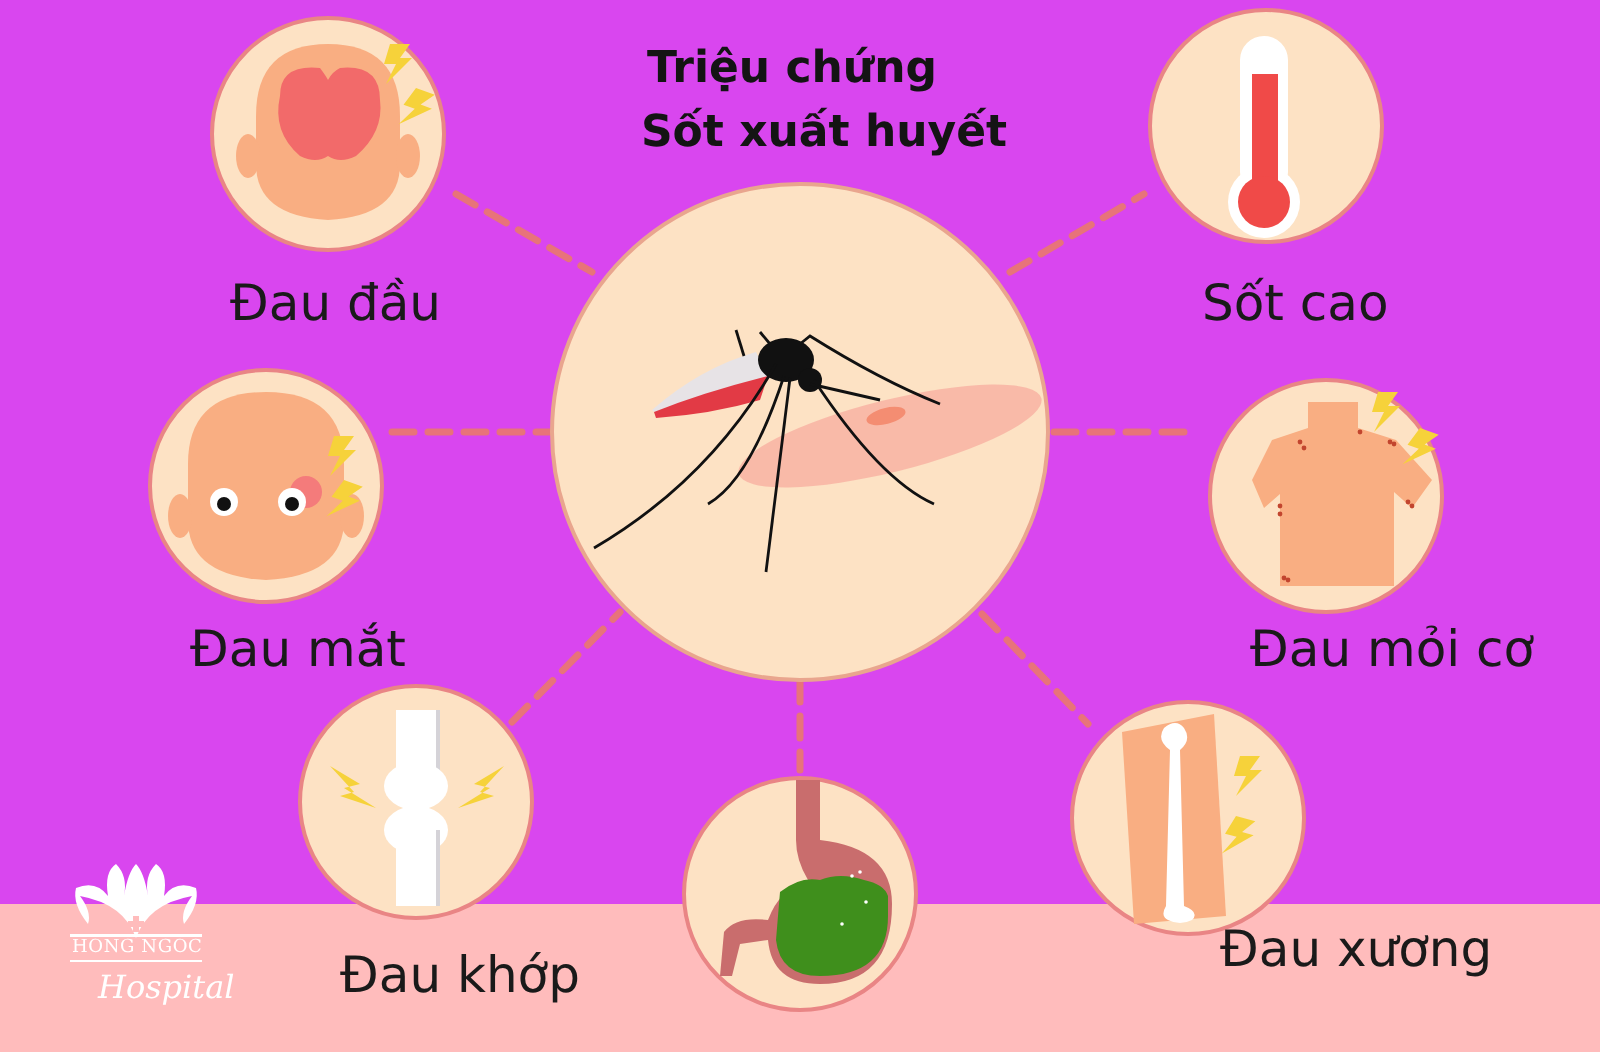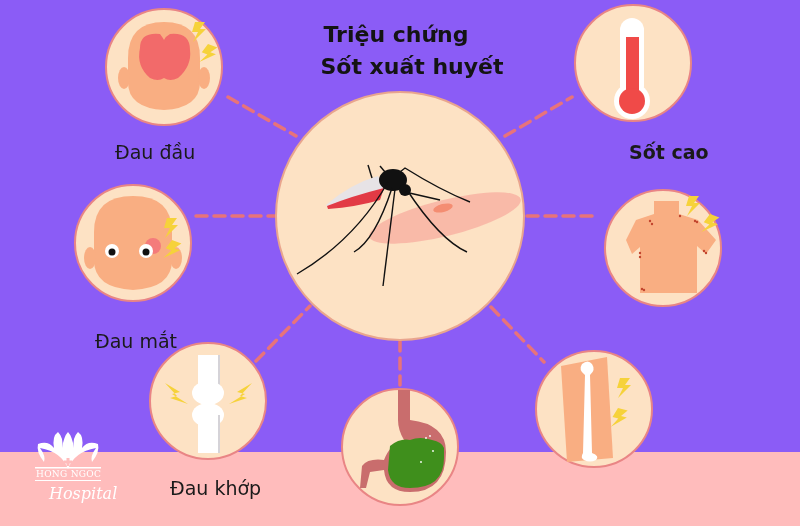--- a/index.html
+++ b/index.html
@@ -1,22 +1,22 @@
 <!DOCTYPE html>
 <html><head>
   <meta charset="utf-8">
   <style>
     html, body { margin: 0; padding: 0; }
     body { width: 800px; height: 526px; overflow: hidden; background: #ffbcbc; font-family: "DejaVu Sans", sans-serif; }
-    .stage { position: relative; width: 800px; height: 452px; background: #8b5cf6; }
+    .stage { position: relative; width: 800px; height: 452px; background: #d946ef; }
     svg.art { position: absolute; left: 0; top: 0; }
     .title { position: absolute; left: 0; width: 100%; text-align: center; font-family: "DejaVu Sans", sans-serif; font-weight: bold; font-size: 22px; color: #141414; line-height: 30px; }
     .title.l1 { top: 20px; left: -4px; }
     .title.l2 { top: 52px; left: 12px; }
-    .label { position: absolute; font-family: "DejaVu Sans", sans-serif; font-size: 19px; color: #1a1a1a; white-space: nowrap; line-height: 22px; }
+    .label { position: absolute; font-family: "DejaVu Sans", sans-serif; font-size: 25px; color: #1a1a1a; white-space: nowrap; line-height: 22px; }
     .logo-text { position: absolute; font-family: "DejaVu Serif", serif; color: #ffffff; white-space: nowrap; }
   </style>
 </head>
 <body>
 
 <div class="stage">
 
   <svg class="art" width="800" height="526" viewBox="0 0 800 526">
     <defs>
       <g id="bolt">
@@ -166,19 +166,21 @@
       <rect x="35" y="480" width="66" height="1"></rect>
       <rect x="66.5" y="458" width="3" height="8" fill="#ffbcbc"></rect>
       <rect x="64" y="460.5" width="8" height="3" fill="#ffbcbc"></rect>
     </g>
   </svg>
 
   <div class="title l1">Triệu chứng</div>
   <div class="title l2">Sốt xuất huyết</div>
 
   <div class="label" style="left:115px; top:141px;">Đau đầu</div>
-  <div class="label" style="left:629px; top:141px;font-weight:bold;">Sốt cao</div>
-  <div class="label" style="left:95px;  top:314px;margin-top:16px;">Đau mắt</div>
+  <div class="label" style="left:601px; top:141px;">Sốt cao</div>
+  <div class="label" style="left:95px;  top:314px;">Đau mắt</div>
+  <div class="label" style="left:625px; top:314px;">Đau mỏi cơ</div>
   <div class="label" style="left:170px; top:477px;">Đau khớp</div>
+  <div class="label" style="left:610px; top:464px;">Đau xương</div>
 
   <div class="logo-text" style="left:36px; top:469px; font-size:9px; font-weight:normal; letter-spacing:0.3px;">HONG NGOC</div>
   <div class="logo-text" style="left:49px; top:484px; font-size:16px; font-style:italic;">Hospital</div>
 </div>
 
 </body></html>

